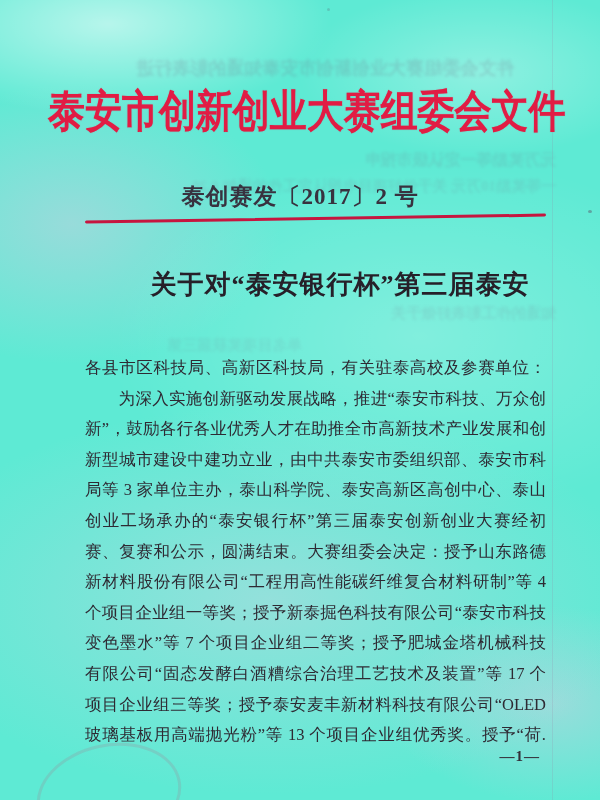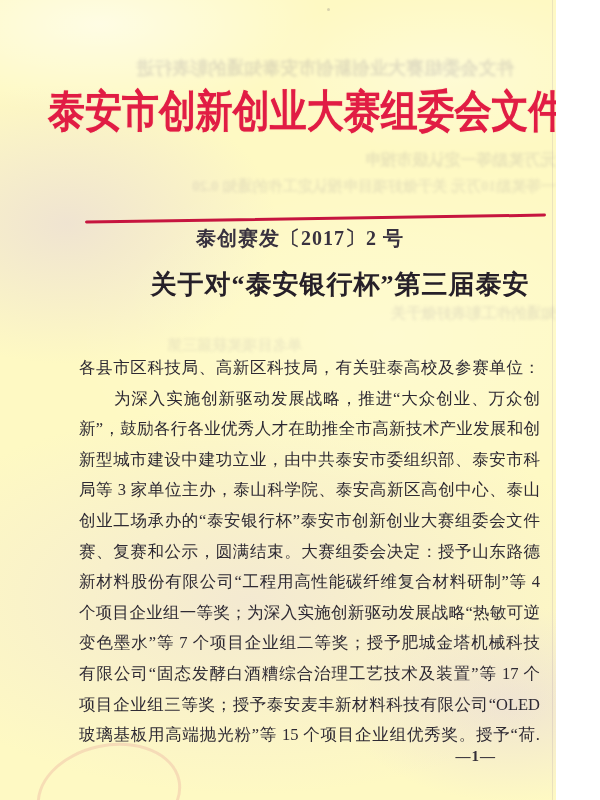--- a/index.html
+++ b/index.html
@@ -1,19 +1,19 @@
 <!DOCTYPE html>
 <html><head>
 <meta charset="utf-8">
 <style>
   html,body { margin:0; padding:0; }
   .page {
     position:relative;
-    width:556px; height:800px;
-    background:#fef9c3;
+    width:600px; height:800px;
+    background:#5eead4;
     overflow:hidden;
     font-family:"Liberation Serif", serif;
   }
   
   .page::before {
     content:"";
     position:absolute; inset:0;
     background:
       radial-gradient(ellipse 320px 130px at 18% 3%, rgba(255,255,255,0.55), rgba(255,255,255,0) 70%),
       radial-gradient(ellipse 260px 120px at 80% 9%, rgba(255,255,255,0.30), rgba(255,255,255,0) 70%),
@@ -31,43 +31,42 @@
     color:#e11c44;
     white-space:nowrap;
     transform:scaleX(0.84);
     transform-origin:50% 50%;
     letter-spacing:0px;
     text-shadow:0 0 1px rgba(225,28,68,0.55);
   }
   .doc-no {
     position:absolute; top:181px; left:0; width:600px;
     text-align:center;
-    font-size:20px; font-weight:bold;
+    font-size:23px; font-weight:bold;
     color:#38323f;
     letter-spacing:1px;
-    margin-top:44px;
   }
   .red-rule {
     position:absolute; left:85px; top:217px;
     width:461px; height:3px;
     background:#c6153f;
     border-radius:2px;
     transform:rotate(-0.85deg);
   }
   .notice-title {
     position:absolute; top:256px; left:0; width:600px;
     margin:8px; text-align:center;
     font-size:26px; font-weight:bold;
     color:#262029;
     line-height:42px;
     letter-spacing:1px;
     padding-left:32px;
   }
   .body-block {
-    position:absolute; left:79px; top:353px;
+    position:absolute; left:85px; top:353px;
     width:461px;
     font-size:16.5px;
     color:#2e2a33;
   }
   .body-line {
     height:30.6px;
     line-height:30.6px;
     text-align:justify;
     text-align-last:justify;
     overflow:hidden;
@@ -134,29 +133,29 @@
   <h1 class="org-title">泰安市创新创业大赛组委会文件</h1>
   <div class="doc-no">泰创赛发〔2017〕2 号</div>
   <div class="red-rule"></div>
 
   <h2 class="notice-title">
     <span>关于对“泰安银行杯”第三届泰安</span><br>
   </h2>
 
   <div class="body-block">
       <div class="body-line">各县市区科技局、高新区科技局，有关驻泰高校及参赛单位：</div>
-      <div class="body-line">　　为深入实施创新驱动发展战略，推进“大众创业、万众创</div>
+      <div class="body-line">　　为深入实施创新驱动发展战略，推进“泰安市科技、万众创</div>
       <div class="body-line">新”，鼓励各行各业优秀人才在助推全市高新技术产业发展和创</div>
       <div class="body-line">新型城市建设中建功立业，由中共泰安市委组织部、泰安市科技</div>
       <div class="body-line">局等 3 家单位主办，泰山科学院、泰安高新区高创中心、泰山</div>
-      <div class="body-line">创业工场承办的“泰安银行杯”泰安市创新创业大赛组委会文件</div>
+      <div class="body-line">创业工场承办的“泰安银行杯”第三届泰安创新创业大赛经初</div>
       <div class="body-line">赛、复赛和公示，圆满结束。大赛组委会决定：授予山东路德</div>
       <div class="body-line">新材料股份有限公司“工程用高性能碳纤维复合材料研制”等 4</div>
-      <div class="body-line">个项目企业组一等奖；为深入实施创新驱动发展战略“热敏可逆</div>
+      <div class="body-line">个项目企业组一等奖；授予新泰掘色科技有限公司“泰安市科技</div>
       <div class="body-line">变色墨水”等 7 个项目企业组二等奖；授予肥城金塔机械科技</div>
       <div class="body-line">有限公司“固态发酵白酒糟综合治理工艺技术及装置”等 17 个</div>
       <div class="body-line">项目企业组三等奖；授予泰安麦丰新材料科技有限公司“OLED</div>
-      <div class="body-line">玻璃基板用高端抛光粉”等 15 个项目企业组优秀奖。授予“荷.</div>
+      <div class="body-line">玻璃基板用高端抛光粉”等 13 个项目企业组优秀奖。授予“荷.</div>
     </div>
 
   <div class="page-number">—1—</div>
 
 </div>
 
 </body></html>

